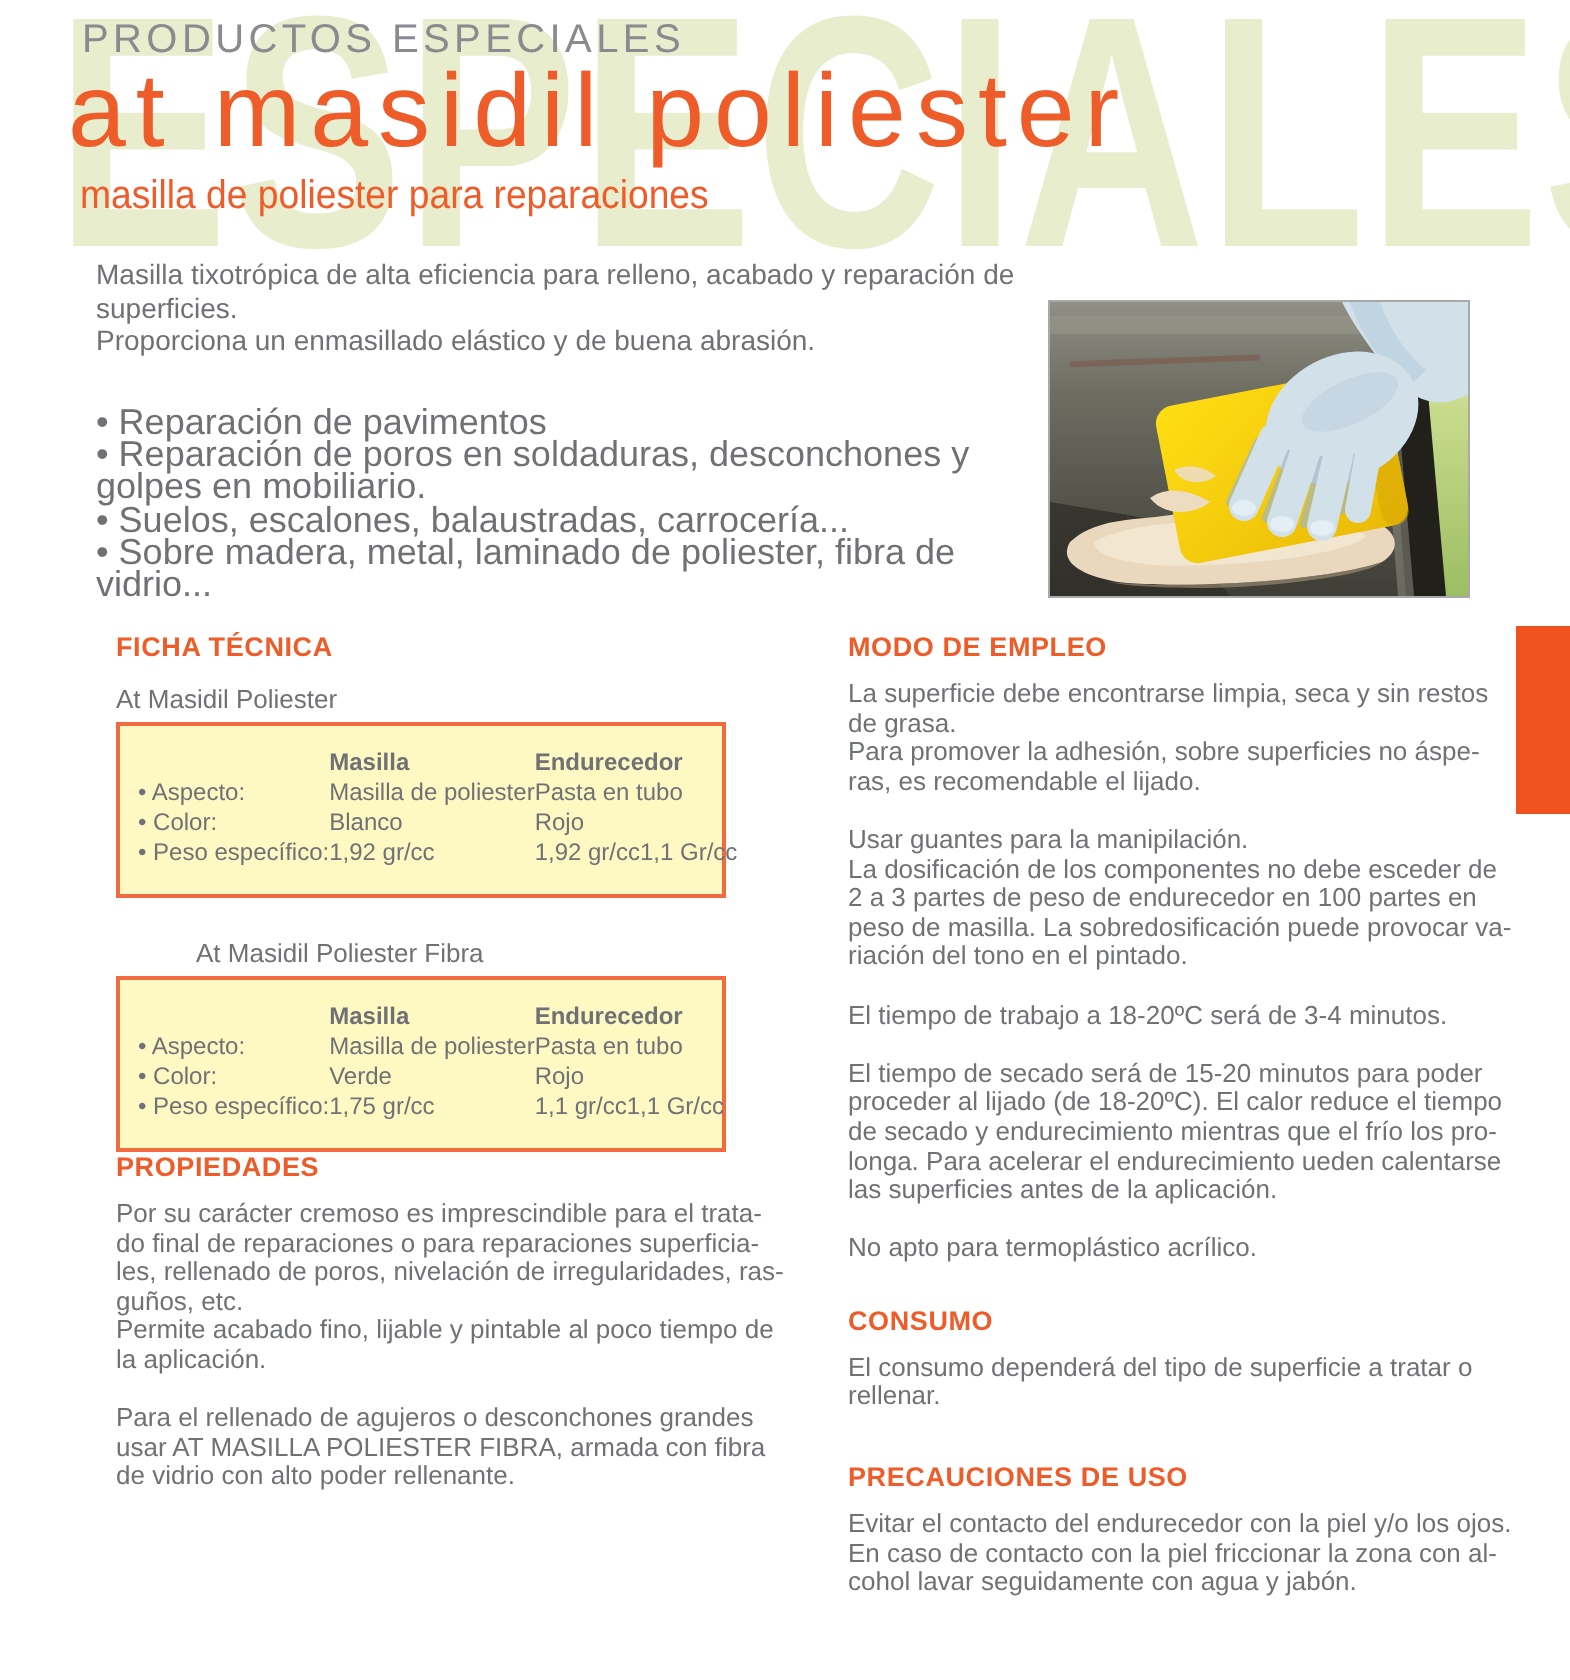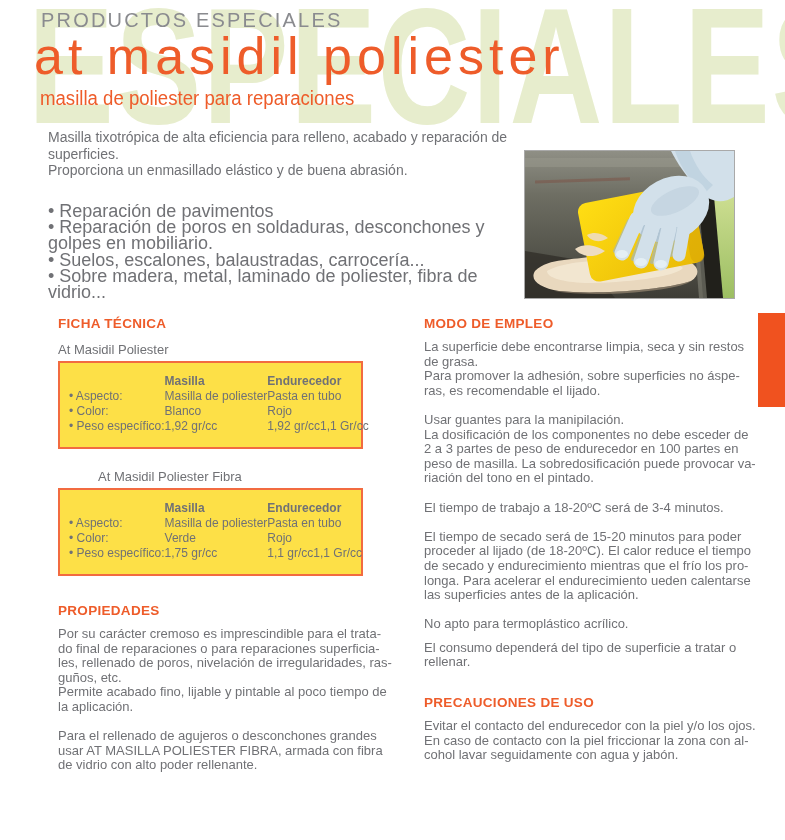--- a/index.html
+++ b/index.html
@@ -58,28 +58,28 @@
   .section-heading{
     margin:0;font-size:13.5px;font-weight:bold;color:var(--accent);letter-spacing:0.3px;
   }
   .body-text{
     margin:9px 0 0 0;font-size:13px;line-height:14.6px;white-space:pre-line;
   }
   .spec-label{margin:11px 0 0 0;font-size:13px;color:var(--text_gray);}
   .spec-box{
     margin-top:4px;width:305px;box-sizing:border-box;
     border:2px solid var(--box_border);
-    padding:11px 6px 13px 9px;background:#fde047;
+    padding:11px 6px 13px 9px;background:#fef9c3;
   }
   .spec-table{border-collapse:collapse;font-size:12px;line-height:15px;color:var(--text_gray);}
   .spec-table td{padding:0;vertical-align:top;white-space:nowrap;}
   .spec-table td.c0{min-width:93px;}
   .spec-table td.c1{min-width:102px;}
   .spec-table td.hdr{font-weight:bold;}
-  .mt-gap{margin-top:27px;}
+  .mt-gap{}
 </style>
 </head>
 <body>
 
 <div class="page">
 
   <div class="watermark">ESPECIALES</div>
   <h4 class="eyebrow">PRODUCTOS ESPECIALES</h4>
   <h1 class="page-title">at masidil poliester</h1>
   <h2 class="page-subtitle">masilla de poliester para reparaciones</h2>
@@ -239,20 +239,21 @@
 El tiempo de trabajo a 18-20ºC será de 3-4 minutos.
 
 El tiempo de secado será de 15-20 minutos para poder
 proceder al lijado (de 18-20ºC). El calor reduce el tiempo
 de secado y endurecimiento mientras que el frío los pro-
 longa. Para acelerar el endurecimiento ueden calentarse
 las superficies antes de la aplicación.
 
 No apto para termoplástico acrílico.</div>
 
+    <h3 class="section-heading" style="margin-top:21px;">CONSUMO</h3>
     <div class="body-text">El consumo dependerá del tipo de superficie a tratar o
 rellenar.</div>
 
     <h3 class="section-heading" style="margin-top:25px;">PRECAUCIONES DE USO</h3>
     <div class="body-text">Evitar el contacto del endurecedor con la piel y/o los ojos.
 En caso de contacto con la piel friccionar la zona con al-
 cohol lavar seguidamente con agua y jabón.</div>
   </div>
 
 </div>

